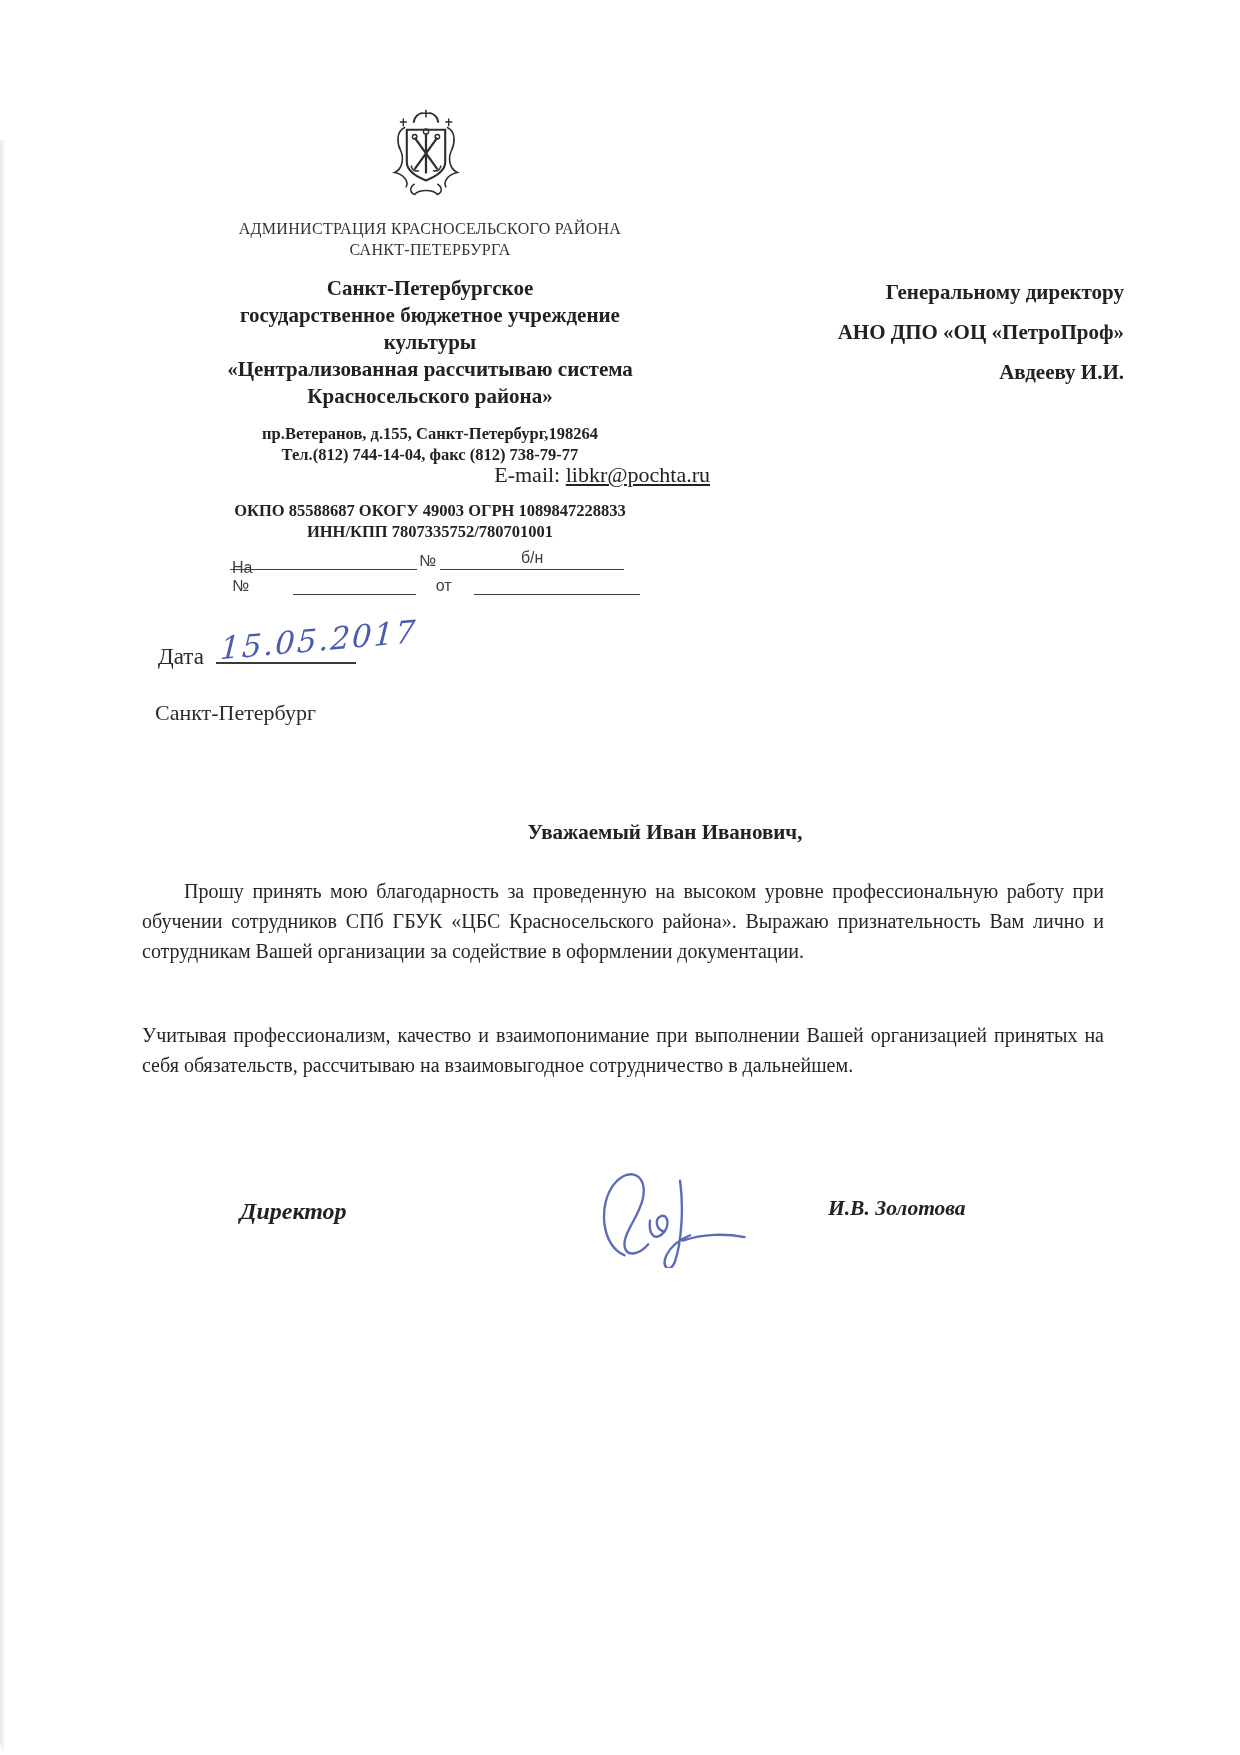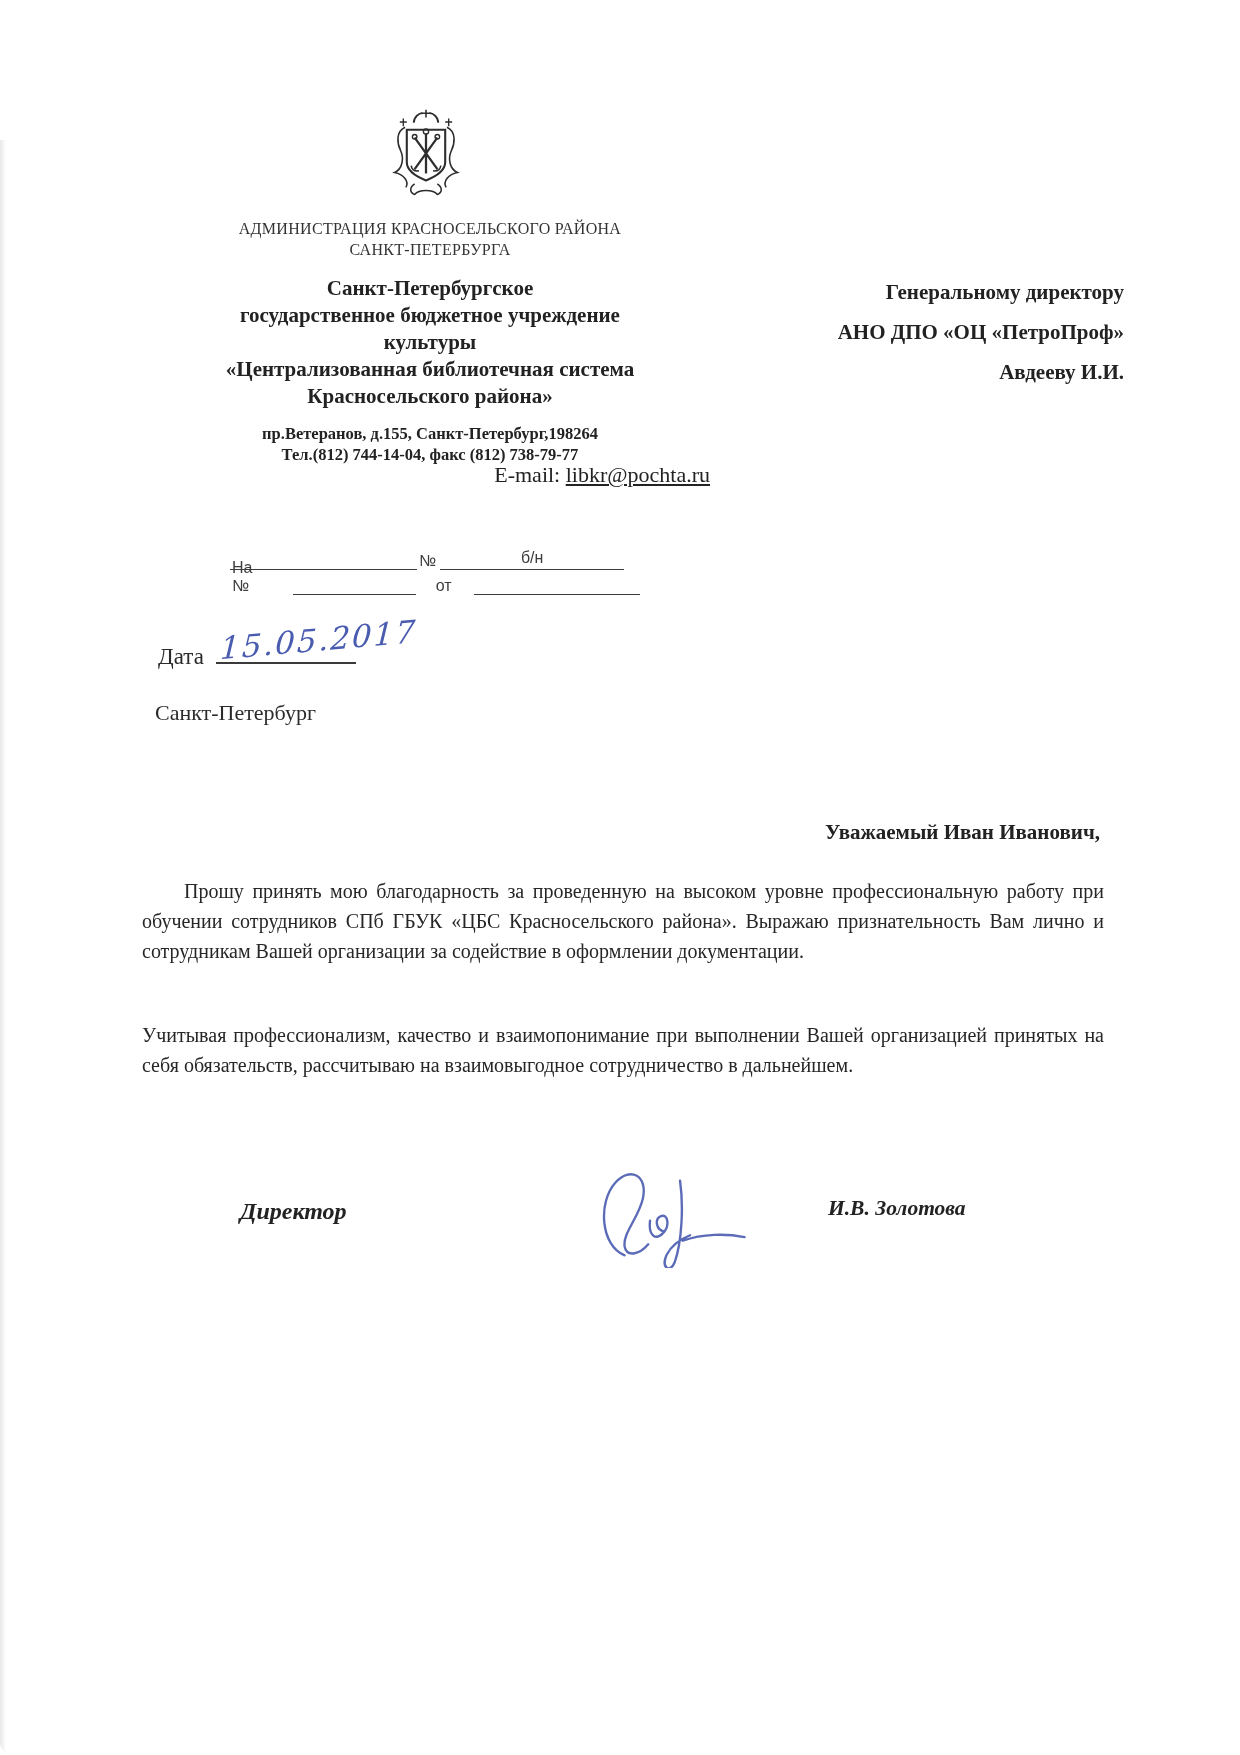--- a/index.html
+++ b/index.html
@@ -39,21 +39,21 @@
 
   
   .date-line{position:absolute;left:158px;top:638px;font-size:23px;}
   .date-underline{display:inline-block;width:140px;border-bottom:2px solid #3a3a3a;height:24px;margin-left:12px;}
   .date-hand{position:absolute;left:62px;top:-16px;width:190px;
     font-family:"DejaVu Serif",serif;font-style:italic;font-size:31px;letter-spacing:2px;
     color:var(--hand-blue,#4a5cb0);transform:rotate(-5deg) skewX(-8deg);white-space:nowrap;}
   .city{position:absolute;left:155px;top:700px;font-size:22px;}
 
   
-  .salutation{position:absolute;left:140px;top:820px;width:960px;text-align:right;
+  .salutation{position:absolute;left:140px;top:820px;width:960px;text-align:center;
     text-indent:90px;font-weight:bold;font-size:21px;color:#222;}
   .para{position:absolute;left:142px;width:962px;font-size:20px;line-height:30px;
     text-align:justify;color:#262626;}
   .para1{top:876px;text-indent:42px;}
   .para2{top:1020px;}
 
   
   .sig-title{position:absolute;left:240px;top:1198px;font-weight:bold;font-style:italic;font-size:24px;color:#222;}
   .sig-name{position:absolute;left:828px;top:1196px;font-weight:bold;font-style:italic;font-size:21.5px;color:#222;}
   .sig-svg{position:absolute;left:583px;top:1168px;width:185px;height:100px;}
@@ -90,28 +90,30 @@
       <path d="M37,87 c-6,4 -6,10 0,12 c5,-6 21,-6 26,0 c6,-2 6,-8 0,-12" stroke-width="1.8"></path>
     </svg>
   </div>
 
   <div class="header-col">
     <div class="admin prewrap">АДМИНИСТРАЦИЯ КРАСНОСЕЛЬСКОГО РАЙОНА
 САНКТ-ПЕТЕРБУРГА</div>
     <div class="org-name prewrap">Санкт-Петербургское
 государственное бюджетное учреждение
 культуры
-«Централизованная библиотечная система
+«Централизованная рассчитываю система
 Красносельского района»</div>
     <div class="address prewrap">пр.Ветеранов, д.155, Санкт-Петербург,198264
 Тел.(812) 744-14-04, факс (812) 738-79-77</div>
     <div class="email-line">
       <span>E-mail:</span>
       <span class="email-underline">libkr@pochta.ru</span>
     </div>
+    <div class="codes prewrap">ОКПО 85588687 ОКОГУ 49003 ОГРН 1089847228833
+ИНН/КПП 7807335752/780701001</div>
   </div>
 
   <div class="ref-block">
     <div class="ref-row">
       <span class="ref-underline" style="width:187px"></span>
       <span class="ref-label">№</span>
       <span class="ref-underline ref-center" style="width:184px">б/н</span>
     </div>
     <div class="ref-row">
       <span class="ref-label">На №</span>

